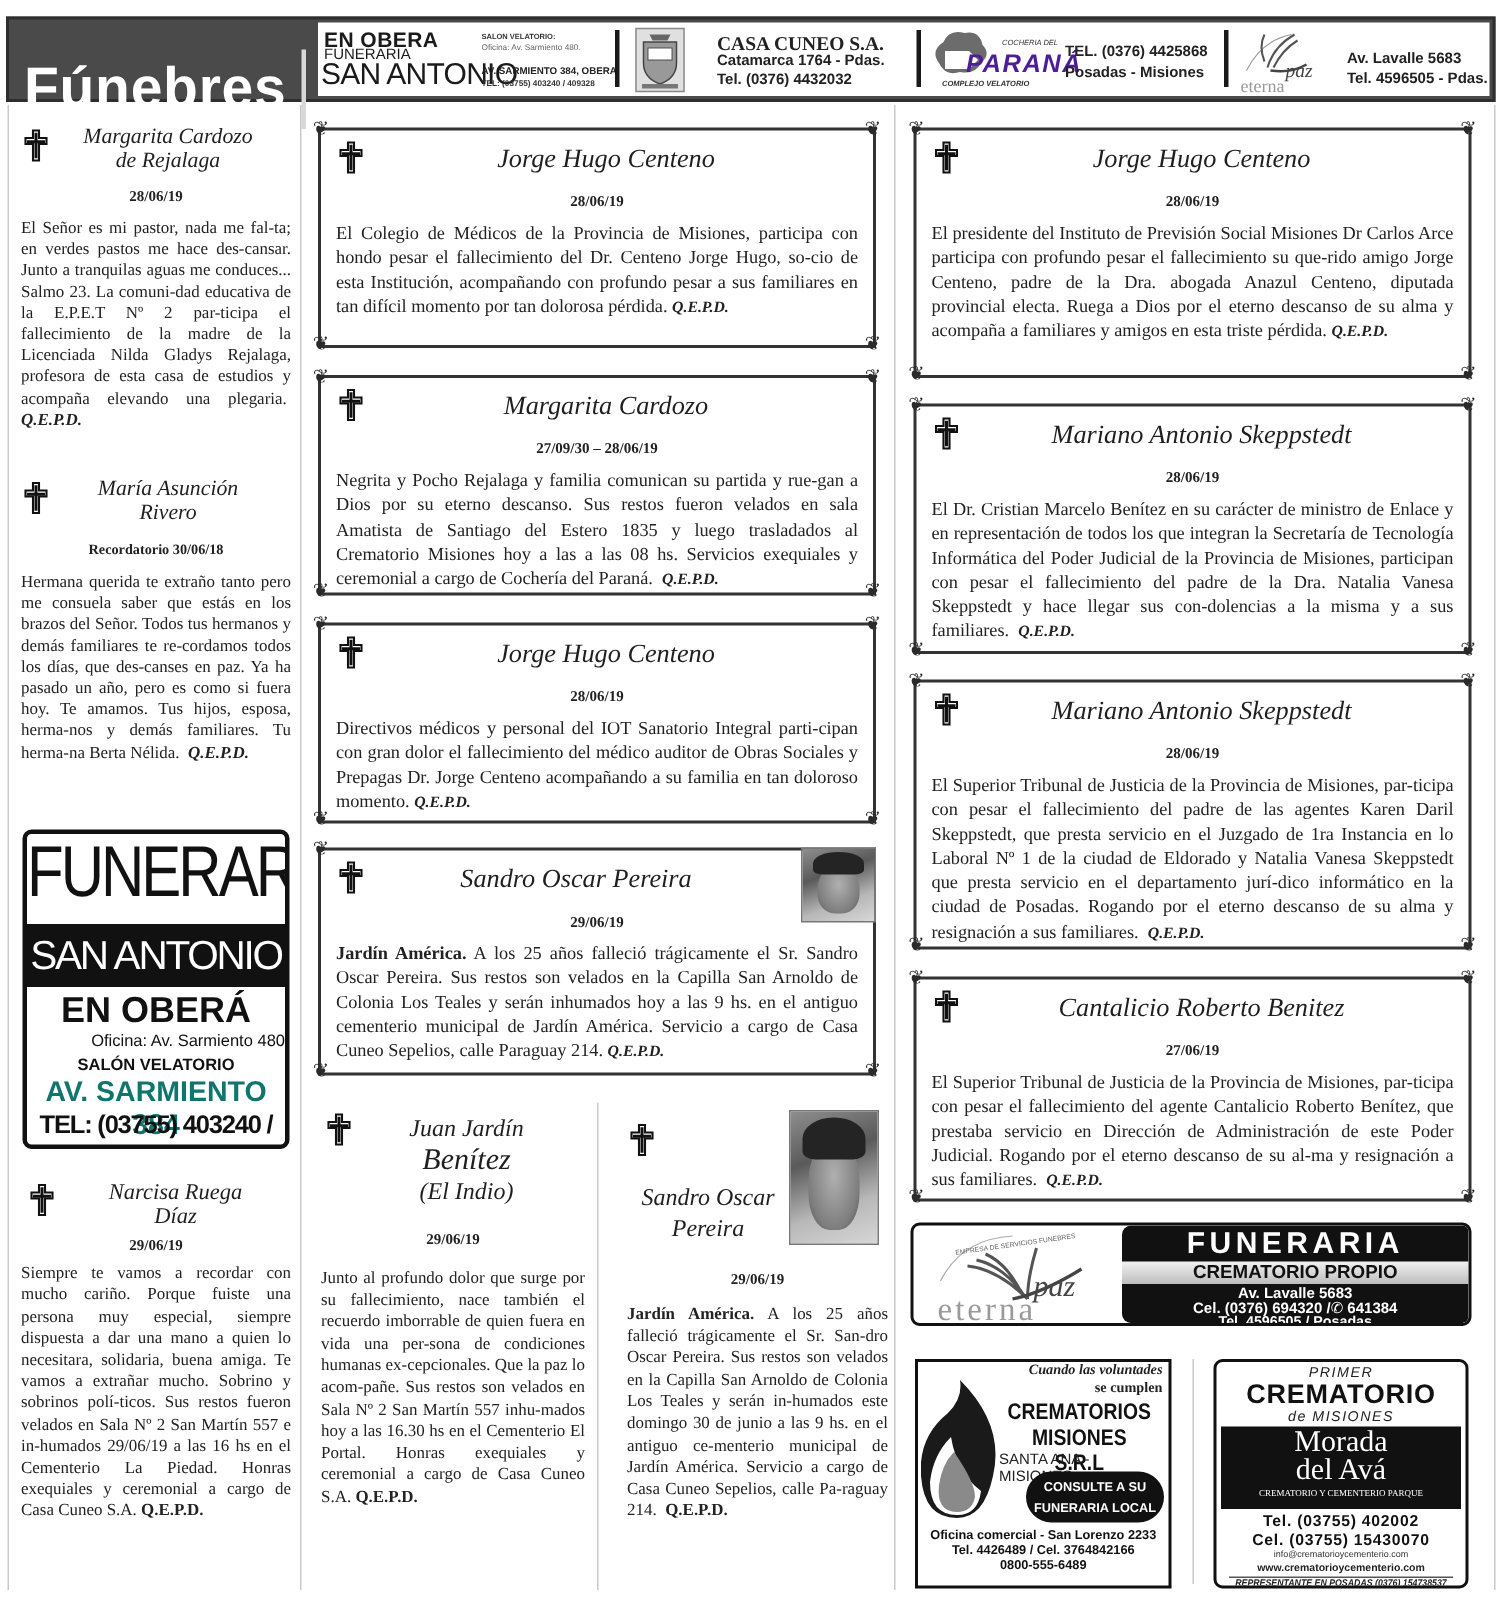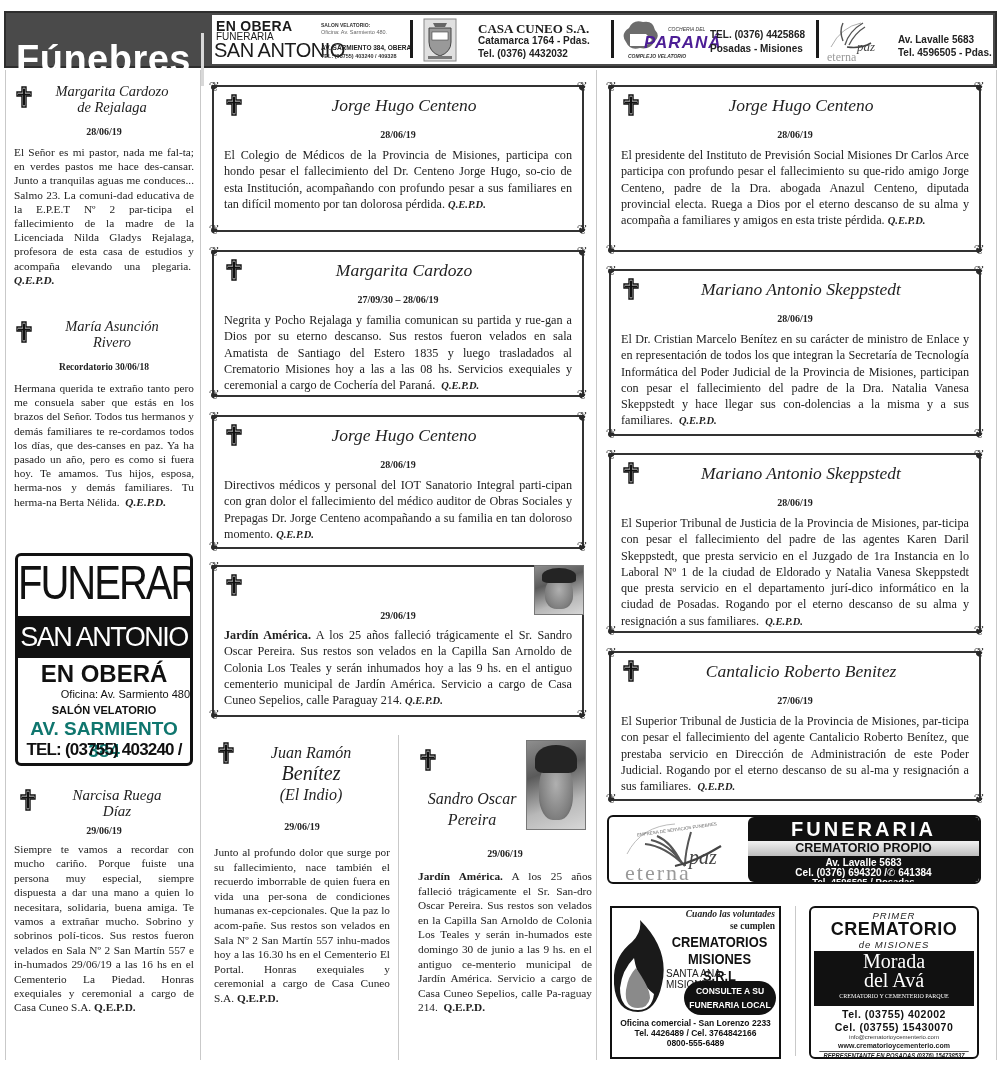--- a/index.html
+++ b/index.html
@@ -265,33 +265,34 @@
   <div class="body" style="top:60px"><span>Directivos médicos y personal del IOT Sanatorio Integral parti-cipan con gran dolor el fallecimiento del médico auditor de Obras Sociales y Prepagas Dr. Jorge Centeno acompañando a su familia en tan doloroso momento.</span> <span class="qepd-i" style="font-size:10.5px">Q.E.P.D.</span></div>
 </div>
 
 <div class="frame" style="left:212px;top:565px;width:372px;height:152px">
   <span class="orn tl">❦</span>
     <span class="orn bl">❦</span>
     <span class="orn br">❦</span>
   <svg class="cross" viewBox="0 0 16 22">
       <use href="#cross-g"></use>
     </svg>
+  <div class="name" style="right:40px">Sandro Oscar Pereira</div>
   <div class="photo" style="right:-2px;top:-2px;width:50px;height:50px">
       <div class="face"></div>
       <div class="hair"></div>
     </div>
   <div class="date" style="top:43px">29/06/19</div>
   <div class="body" style="top:60px"><b>Jardín América.</b><span> A los 25 años falleció trágicamente el Sr. Sandro Oscar Pereira. Sus restos son velados en la Capilla San Arnoldo de Colonia Los Teales y serán inhumados hoy a las 9 hs. en el antiguo cementerio municipal de Jardín América. Servicio a cargo de Casa Cuneo Sepelios, calle Paraguay 214.</span> <span class="qepd-i" style="font-size:10.5px">Q.E.P.D.</span></div>
 </div>
 
 <div class="plain" style="left:214px;top:742px;width:176px">
   <svg class="cross" style="left:4px;top:0" viewBox="0 0 16 22">
       <use href="#cross-g"></use>
     </svg>
-  <div class="name" style="padding-left:18px;font-size:16px;line-height:21px">Juan Ramón</div>
+  <div class="name" style="padding-left:18px;font-size:16px;line-height:21px">Juan Jardín</div>
   <div class="name" style="padding-left:18px;font-size:20px;line-height:21px">Benítez</div>
   <div class="name" style="padding-left:18px;font-size:16px;line-height:21px">(El Indio)</div>
   <div class="date" style="margin-top:16px">29/06/19</div>
   <div class="body" style="margin-top:13px;line-height:14.6px"><span>Junto al profundo dolor que surge por su fallecimiento, nace también el recuerdo imborrable de quien fuera en vida una per-sona de condiciones humanas ex-cepcionales. Que la paz lo acom-pañe. Sus restos son velados en Sala Nº 2 San Martín 557 inhu-mados hoy a las 16.30 hs en el Cementerio El Portal. Honras exequiales y ceremonial a cargo de Casa Cuneo S.A.</span> <span class="qepd-b">Q.E.P.D.</span></div>
 </div>
 
 <div class="plain" style="left:418px;top:740px;width:174px">
   <svg class="cross" style="left:2px;top:9px" viewBox="0 0 16 22">
       <use href="#cross-g"></use>
     </svg>

